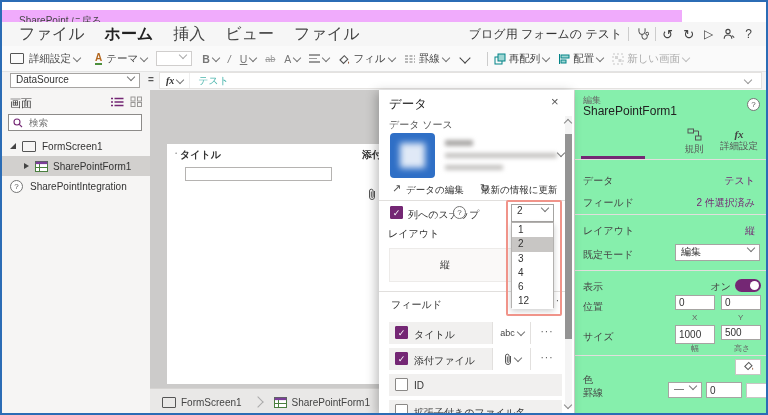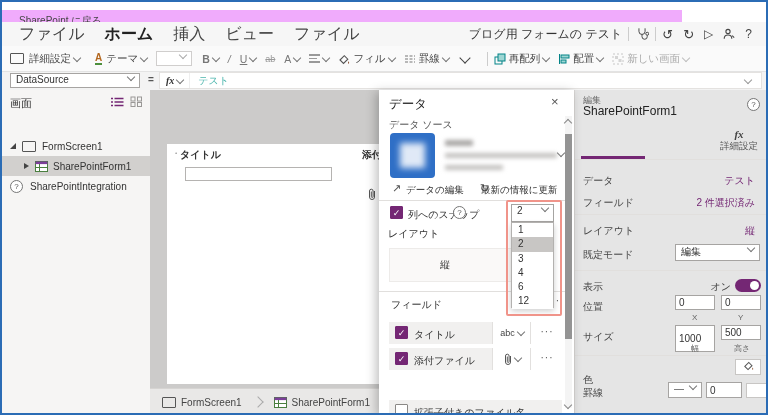--- a/index.html
+++ b/index.html
@@ -51,21 +51,21 @@
   .morecell{position:absolute;left:141px;top:0;width:32px;height:22px;background:#fff;border-left:1px solid #e2e0de;
     text-align:center;line-height:20px;color:#555;letter-spacing:1px}
   .opt{height:14.3px;line-height:14.3px;padding-left:6px;background:#fff;color:#333}
   .opt.sel{background:#c8c6c4}
   .annot-red{border:2px solid #f0948a;border-radius:2px;z-index:8}
   .laycard{position:absolute;left:10px;top:158px;width:121px;height:32px;background:#faf9f8;border:1px solid #edebe9;display:flex;align-items:center}
   .laybar{height:3px;background:#c8c6c4;margin:2px 0;border-radius:1px}
   .scrolltrack{position:absolute;right:2px;top:26px;width:7px;height:292px;background:#f4f4f4}
   .scrollthumb{position:absolute;right:2px;width:7px;background:#949494}
   
-  .rightpanel{left:572px;top:88px;width:192px;height:325px;background:#e5e5e5;border-left:1px solid #d8d6d4;z-index:4}
+  .rightpanel{left:572px;top:88px;width:192px;height:325px;background:#86efac;border-left:1px solid #d8d6d4;z-index:4}
   .ptab{position:absolute;top:38px;width:64px;text-align:center;color:#555;font-size:9.5px}
   .pval{position:absolute;right:12px;color:#742774;font-size:10px}
   .plabel{position:absolute;left:8px;color:#444;font-size:10px}
   .toggle{position:absolute;width:26px;height:13px;border-radius:7px;background:#742774}
   .toggle:after{content:"";position:absolute;right:2px;top:2px;width:9px;height:9px;border-radius:50%;background:#fff}
   .unitcap{position:absolute;color:#666;font-size:8px}
   .blurbar{position:absolute;background:#a9a7a5;filter:blur(2px);border-radius:1px}
   .teal{color:#4db6ad}
 </style>
 </head>
@@ -231,20 +231,29 @@
     <span class="a" style="left:128px;top:6px">
       <svg width="13" height="12">
           <g fill="none" stroke="#9a9896">
             <rect x="1" y="1" width="4" height="4"></rect>
             <rect x="7.5" y="1" width="4" height="4"></rect>
             <rect x="1" y="6.5" width="4" height="4"></rect>
             <rect x="7.5" y="6.5" width="4" height="4"></rect>
           </g>
         </svg>
     </span>
+    <div class="a f" style="left:6px;top:24px;width:134px;height:17px;background:#fff;border:1px solid #8d8b89;box-sizing:border-box;padding:0 4px">
+      <span style="display:inline-flex;margin-right:4px">
+        <svg width="10" height="10" viewBox="0 0 10 10" fill="none" stroke="#742774" stroke-width="1.1">
+            <circle cx="4" cy="4" r="3"></circle>
+            <path d="M6.3 6.3L9 9"></path>
+          </svg>
+      </span>
+      <input style="border: none; outline: none; width: 100px; font-size: 9.5px; font-family: inherit; color: rgb(102, 102, 102); background: transparent;" placeholder="検索">
+    </div>
     <div class="treerow" style="top:46px">
       <span class="tri-exp" style="margin-left:8px"></span>
       <span class="sq-icon" style="margin-left:6px"></span>
       <span style="margin-left:6px">FormScreen1</span>
     </div>
     <div class="treerow sel" style="top:66px">
       <span class="tri-col" style="margin-left:22px"></span>
       <span style="margin-left:6px;display:inline-flex">
         <svg width="13" height="11">
             <rect x="0.5" y="0.5" width="12" height="10" fill="#fff" stroke="#4a7f3f"></rect>
@@ -370,31 +379,45 @@
       <span class="typecell">
         <span style="display:inline-flex">
           <svg width="8" height="13" viewBox="0 0 8 13" fill="none" stroke="#555" stroke-width="1">
               <path d="M6.5 3v6a2.5 2.5 0 0 1-5 0V3a1.8 1.8 0 0 1 3.6 0v5.5a.9.9 0 0 1-1.8 0V3.5"></path>
             </svg>
         </span>
           <span class="chev"></span>
       </span>
       <span class="morecell">···</span>
     </div>
+    <div class="fieldrow" style="left:10px;top:284px">
+      <span class="cb a" style="left:6px;top:4px"></span>
+      <span class="a" style="left:25px;top:6px">ID</span>
+    </div>
     <div class="fieldrow" style="left:10px;top:310px">
       <span class="cb a" style="left:6px;top:4px"></span>
       <span class="a" style="left:25px;top:6px">拡張子付きのファイル名</span>
     </div>
   </div>
 
   <div class="a rightpanel">
     <span class="a" style="left:8px;top:4px;font-size:9px;color:#666">編集</span>
     <span class="a" style="left:8px;top:14px;font-size:12px;color:#222">SharePointForm1</span>
     <span class="qcirc a" style="left:172px;top:8px">?</span>
 
+    <div class="ptab" style="left:94px;width:50px">
+      <span style="display:inline-flex">
+        <svg width="15" height="13" fill="none" stroke="#555">
+            <rect x="1" y="1" width="5.5" height="4"></rect>
+            <rect x="8.5" y="8" width="5.5" height="4"></rect>
+            <path d="M6.5 3h5v5"></path>
+          </svg>
+      </span>
+      <div>規則</div>
+    </div>
     <div class="ptab" style="left:138px;width:52px">
       <span style="font-style:italic;font-family:'Liberation Serif','DejaVu Serif',serif;font-weight:bold;font-size:11px;color:#444">fx</span>
       <div>詳細設定</div>
     </div>
     <div class="a" style="left:6px;top:66px;width:64px;height:2.5px;background:#742774"></div>
     <div class="hdiv" style="left:0;top:69px;width:192px"></div>
 
     <span class="plabel" style="top:84px">データ</span>
     <span class="pval" style="top:84px">テスト</span>
 
@@ -418,21 +441,21 @@
     <span class="a" style="right:36px;top:190px;color:#444">オン</span>
     <div class="toggle" style="right:6px;top:189px"></div>
 
     <span class="plabel" style="top:210px">位置</span>
     <input class="ibox a" style="left: 100px; top: 205px; width: 40px; height: 15px;" value="0">
     <input class="ibox a" style="left: 146px; top: 205px; width: 40px; height: 15px;" value="0">
     <span class="unitcap" style="left:117px;top:223px">X</span>
     <span class="unitcap" style="left:163px;top:223px">Y</span>
 
     <span class="plabel" style="top:240px">サイズ</span>
-    <input class="ibox a" style="left: 100px; top: 235px; width: 40px; height: 27px;" value="1000">
+    <input class="ibox a" style="left: 100px; top: 235px; width: 40px; height: 19px;" value="1000">
     <input class="ibox a" style="left: 146px; top: 235px; width: 40px; height: 15px;" value="500">
     <span class="unitcap" style="left:116px;top:253px">幅</span>
     <span class="unitcap" style="left:159px;top:253px">高さ</span>
 
     <div class="hdiv" style="left:0;top:265px;width:192px"></div>
 
     <span class="plabel" style="top:283px">色</span>
     <div class="sbox a" style="left:160px;top:269px;width:26px;height:16px;justify-content:center;border-color:#c8c6c4">
       <span style="display:inline-flex">
         <svg width="11" height="11" viewBox="0 0 12 12">

